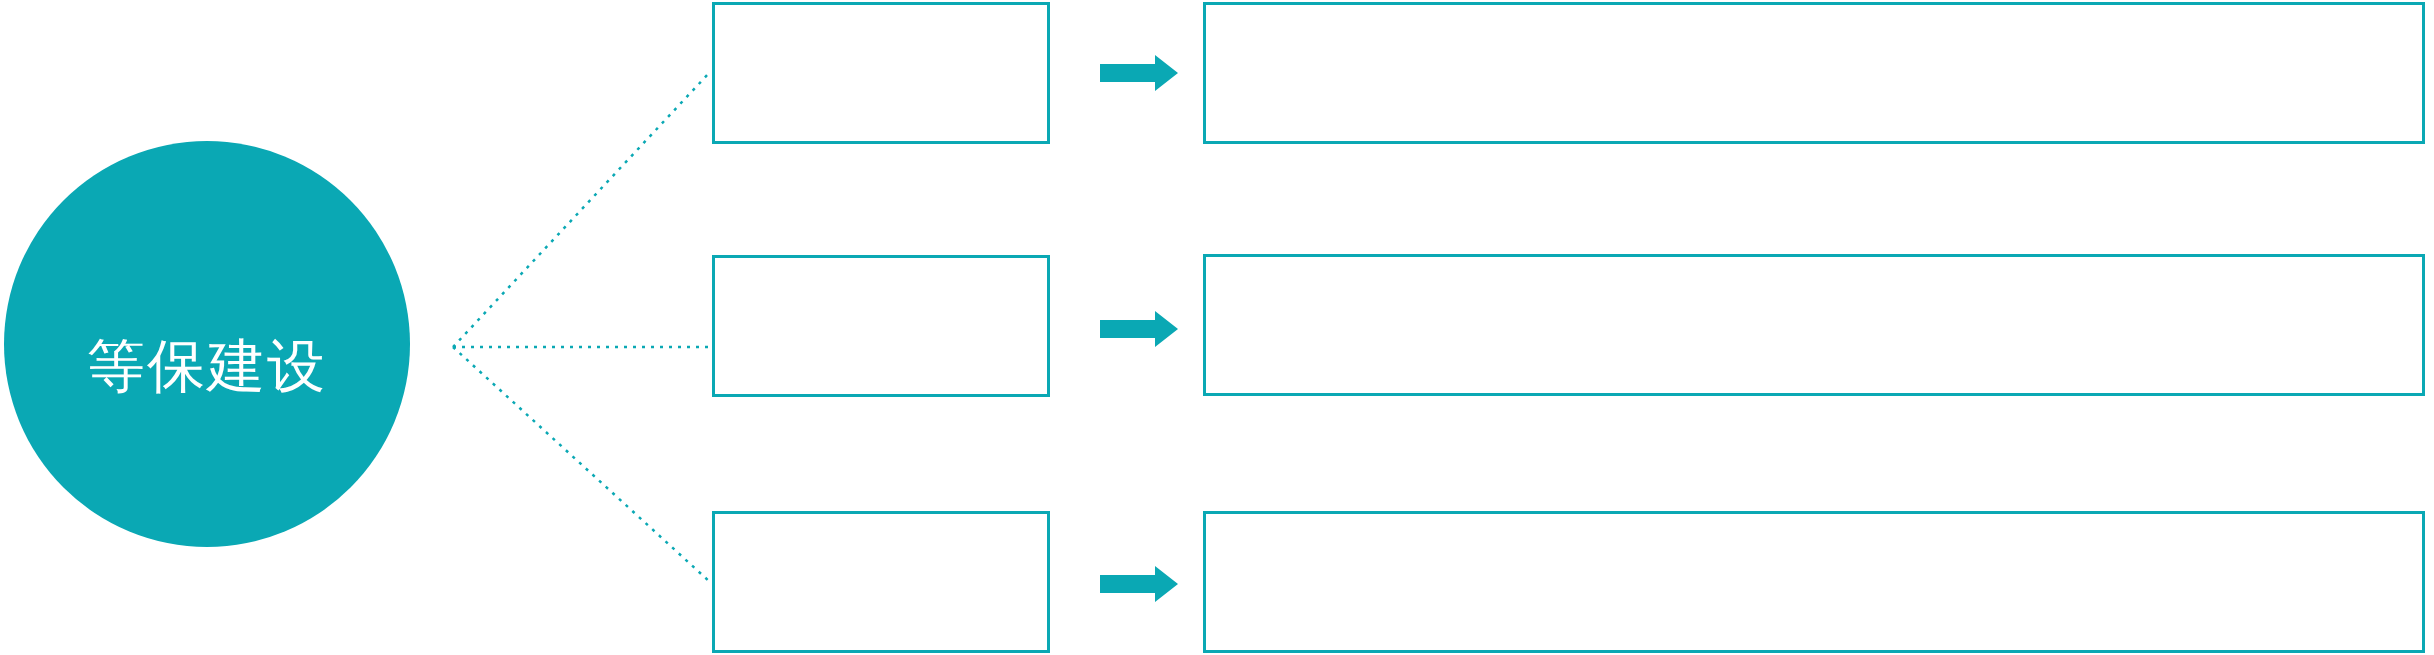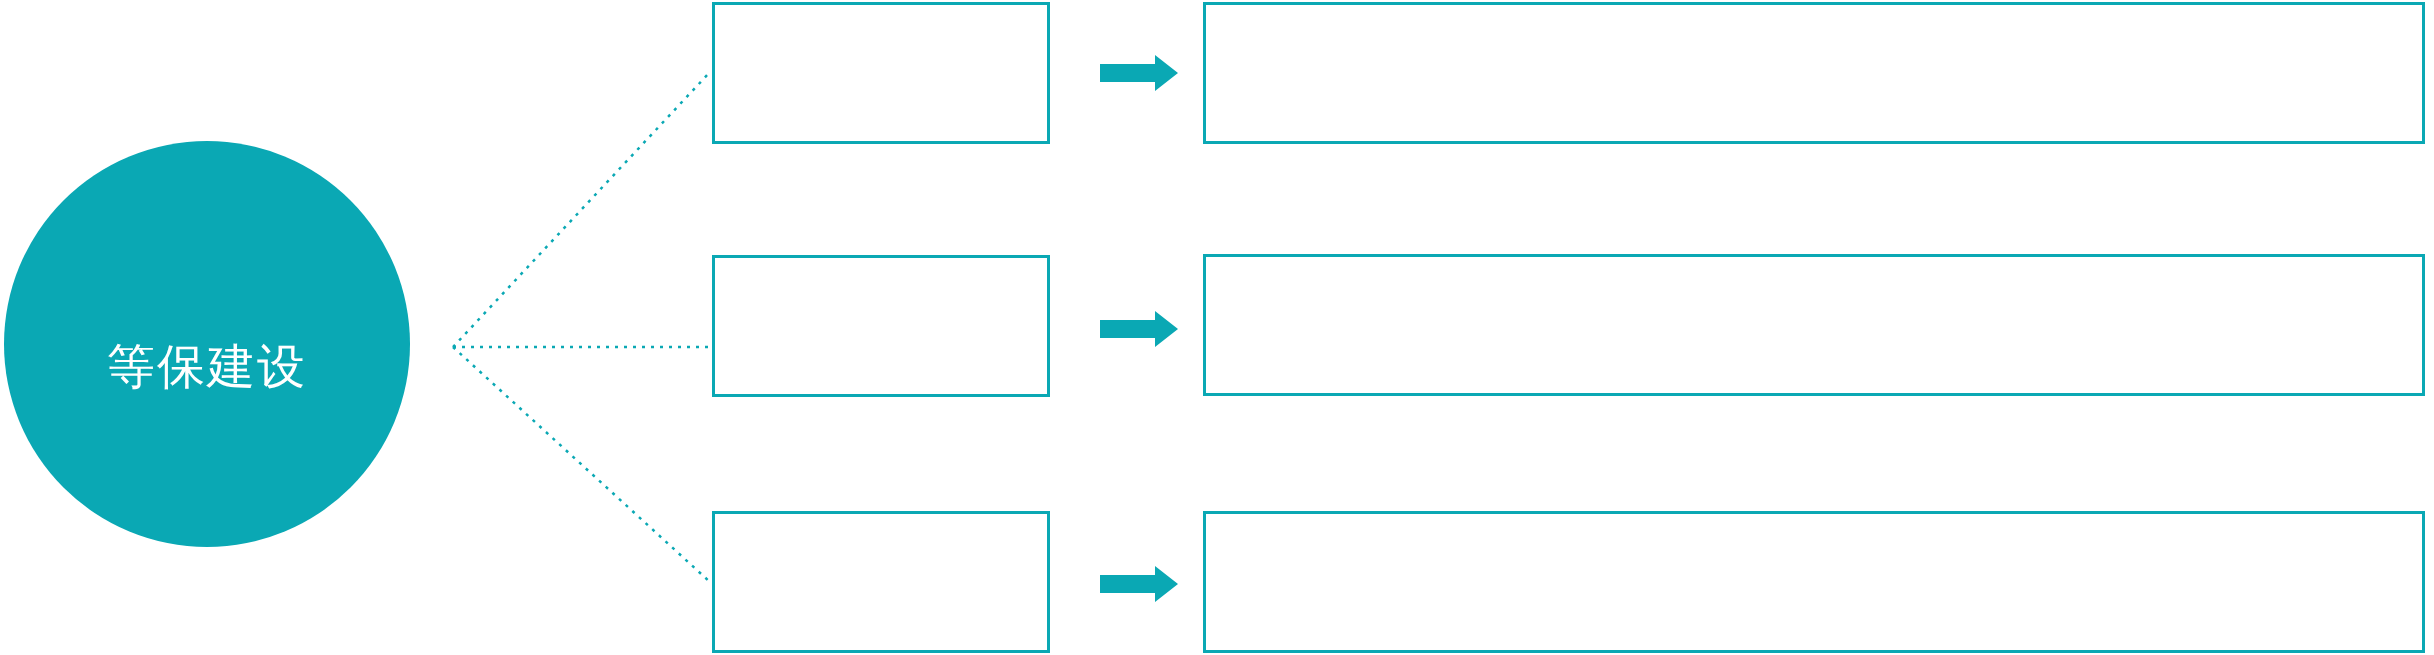--- a/index.html
+++ b/index.html
@@ -22,21 +22,21 @@
     width: 406px;
     height: 406px;
     border-radius: 50%;
     background: var(--accent, #0aa8b4);
     display: flex;
     align-items: center;
     justify-content: center;
   }
   .hub-label {
     color: #ffffff;
-    font-size: 48px;
+    font-size: 58px;
     line-height: 1.35;
     text-align: center;
     transform: translateY(18px);
     letter-spacing: 2px;
     margin-top: 8px;
   }
   .connector-svg {
     position: absolute;
     left: 0;
     top: 0;

